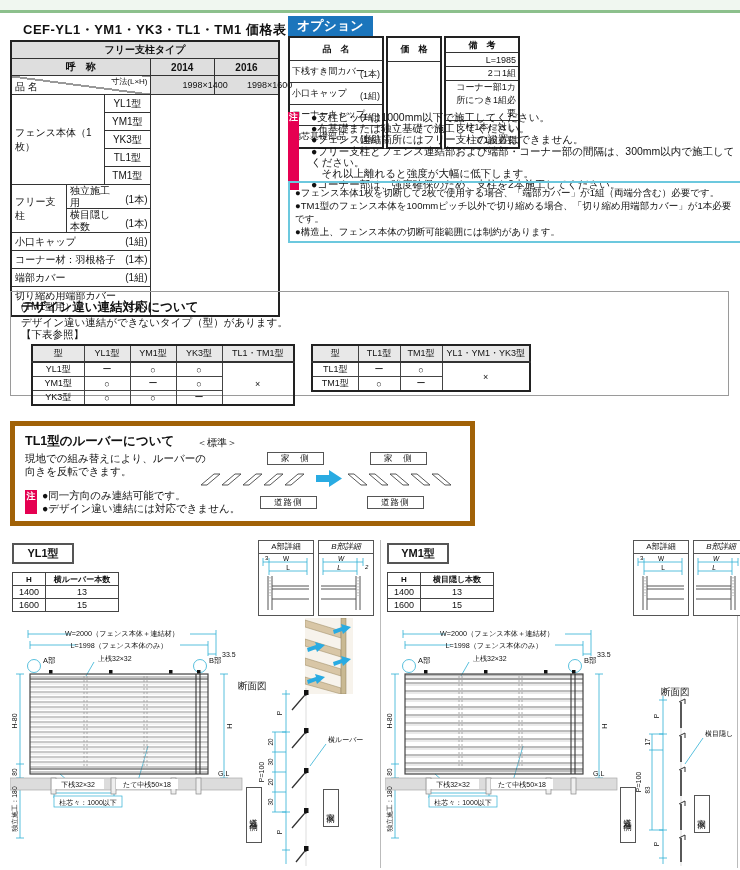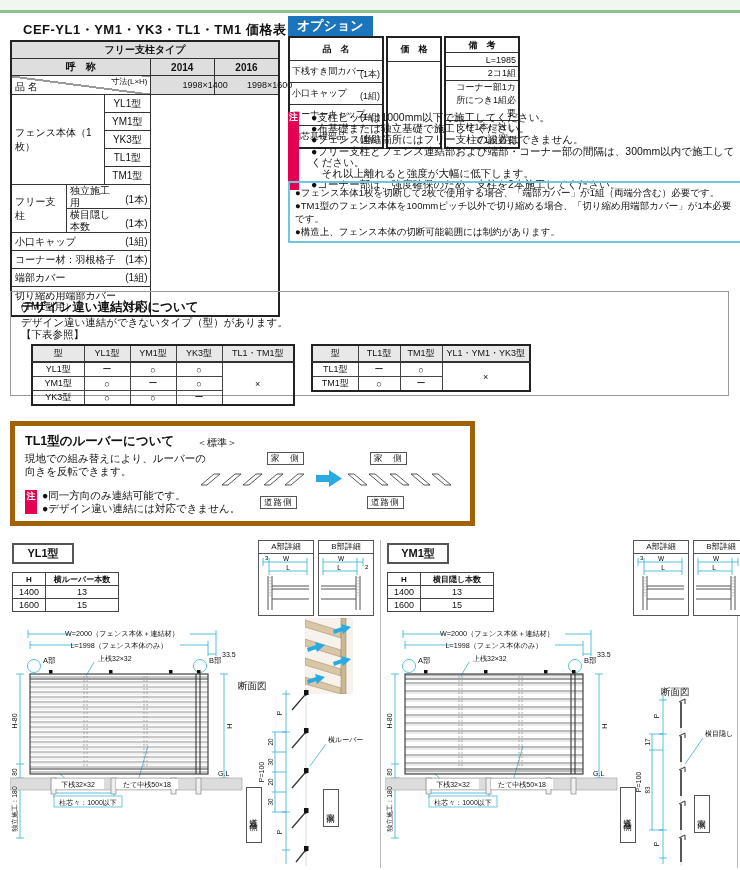--- a/index.html
+++ b/index.html
@@ -56,34 +56,34 @@
 
   
   .tl1-box{position:absolute;top:401px;left:10px;width:455px;height:95px;border:5px solid #a16207;margin-top:20px;}
   .tl1-title{position:absolute;top:7px;left:10px;font-size:12.5px;font-weight:bold;}
   .tl1-d1{position:absolute;top:26px;left:10px;font-size:10.5px;}
   .tl1-d2{position:absolute;top:39px;left:10px;font-size:10.5px;}
   .tl1-badge{position:absolute;top:64px;left:10px;width:12px;height:24px;background:#e50051;color:#fff;font-size:9px;font-weight:bold;text-align:center;line-height:12px;}
   .tl1-n1{position:absolute;top:63px;left:27px;font-size:10.5px;}
   .tl1-n2{position:absolute;top:76px;left:27px;font-size:10.5px;}
   .tl1-std{position:absolute;top:10px;left:182px;font-size:10px;}
-  .side-box{position:absolute;border:1px solid #555;font-size:8.5px;padding:0 3px;line-height:11px;letter-spacing:1px;background:#fff;}
+  .side-box{position:absolute;border:1px solid #555;font-size:8.5px;padding:0 13px;line-height:11px;letter-spacing:1px;background:#fff;}
 
   
   .layout-badge{position:absolute;top:516px;left:12px;background:#4f4f4f;color:#fff;font-size:11px;font-weight:bold;padding:2px 9px 3px;letter-spacing:1px;}
   .half{position:absolute;top:538px;width:368px;height:332px;}
   .half-yl1{left:10px;} .half-ym1{left:385px;width:355px;}
   .vdivider{position:absolute;top:540px;left:380px;width:1px;height:328px;background:#bbb;}
   .redge{position:absolute;top:540px;left:737px;width:1px;height:328px;background:#bbb;}
   .model-label{position:absolute;top:5px;left:2px;width:58px;height:17px;border:2px solid #555;font-size:11px;font-weight:bold;text-align:center;line-height:17px;}
   .count-table{position:absolute;top:34px;left:2px;border:1px solid #333;}
   .count-table td{border:1px solid #444;font-size:9px;text-align:center;height:12px;padding:0 3px;}
   .count-table .ch{font-size:8px;font-weight:bold;}
   .detail-box{position:absolute;top:2px;width:54px;height:74px;border:1px solid #555;background:#fff;}
-  .detail-a{left:248px;} .detail-b{left:308px;}
+  .detail-a{left:248px;} .detail-b{left:308px;font-style:italic;}
   .detail-title{height:12px;border-bottom:1px solid #555;font-size:8px;text-align:center;line-height:12px;}
   .photo{position:absolute;top:80px;left:295px;width:48px;height:76px;}
   .fence-svg{position:absolute;top:88px;left:0;}
   .sec-label{position:absolute;font-size:9.5px;}
   .cross-svg{position:absolute;}
   .vlabel{position:absolute;border:1px solid #555;background:#fff;writing-mode:vertical-rl;font-size:8.5px;letter-spacing:2px;padding:3px 1px;text-align:center;}
   svg text{font-family:"Liberation Sans","DejaVu Sans",sans-serif;}
 </style>
 </head>
 <body>

